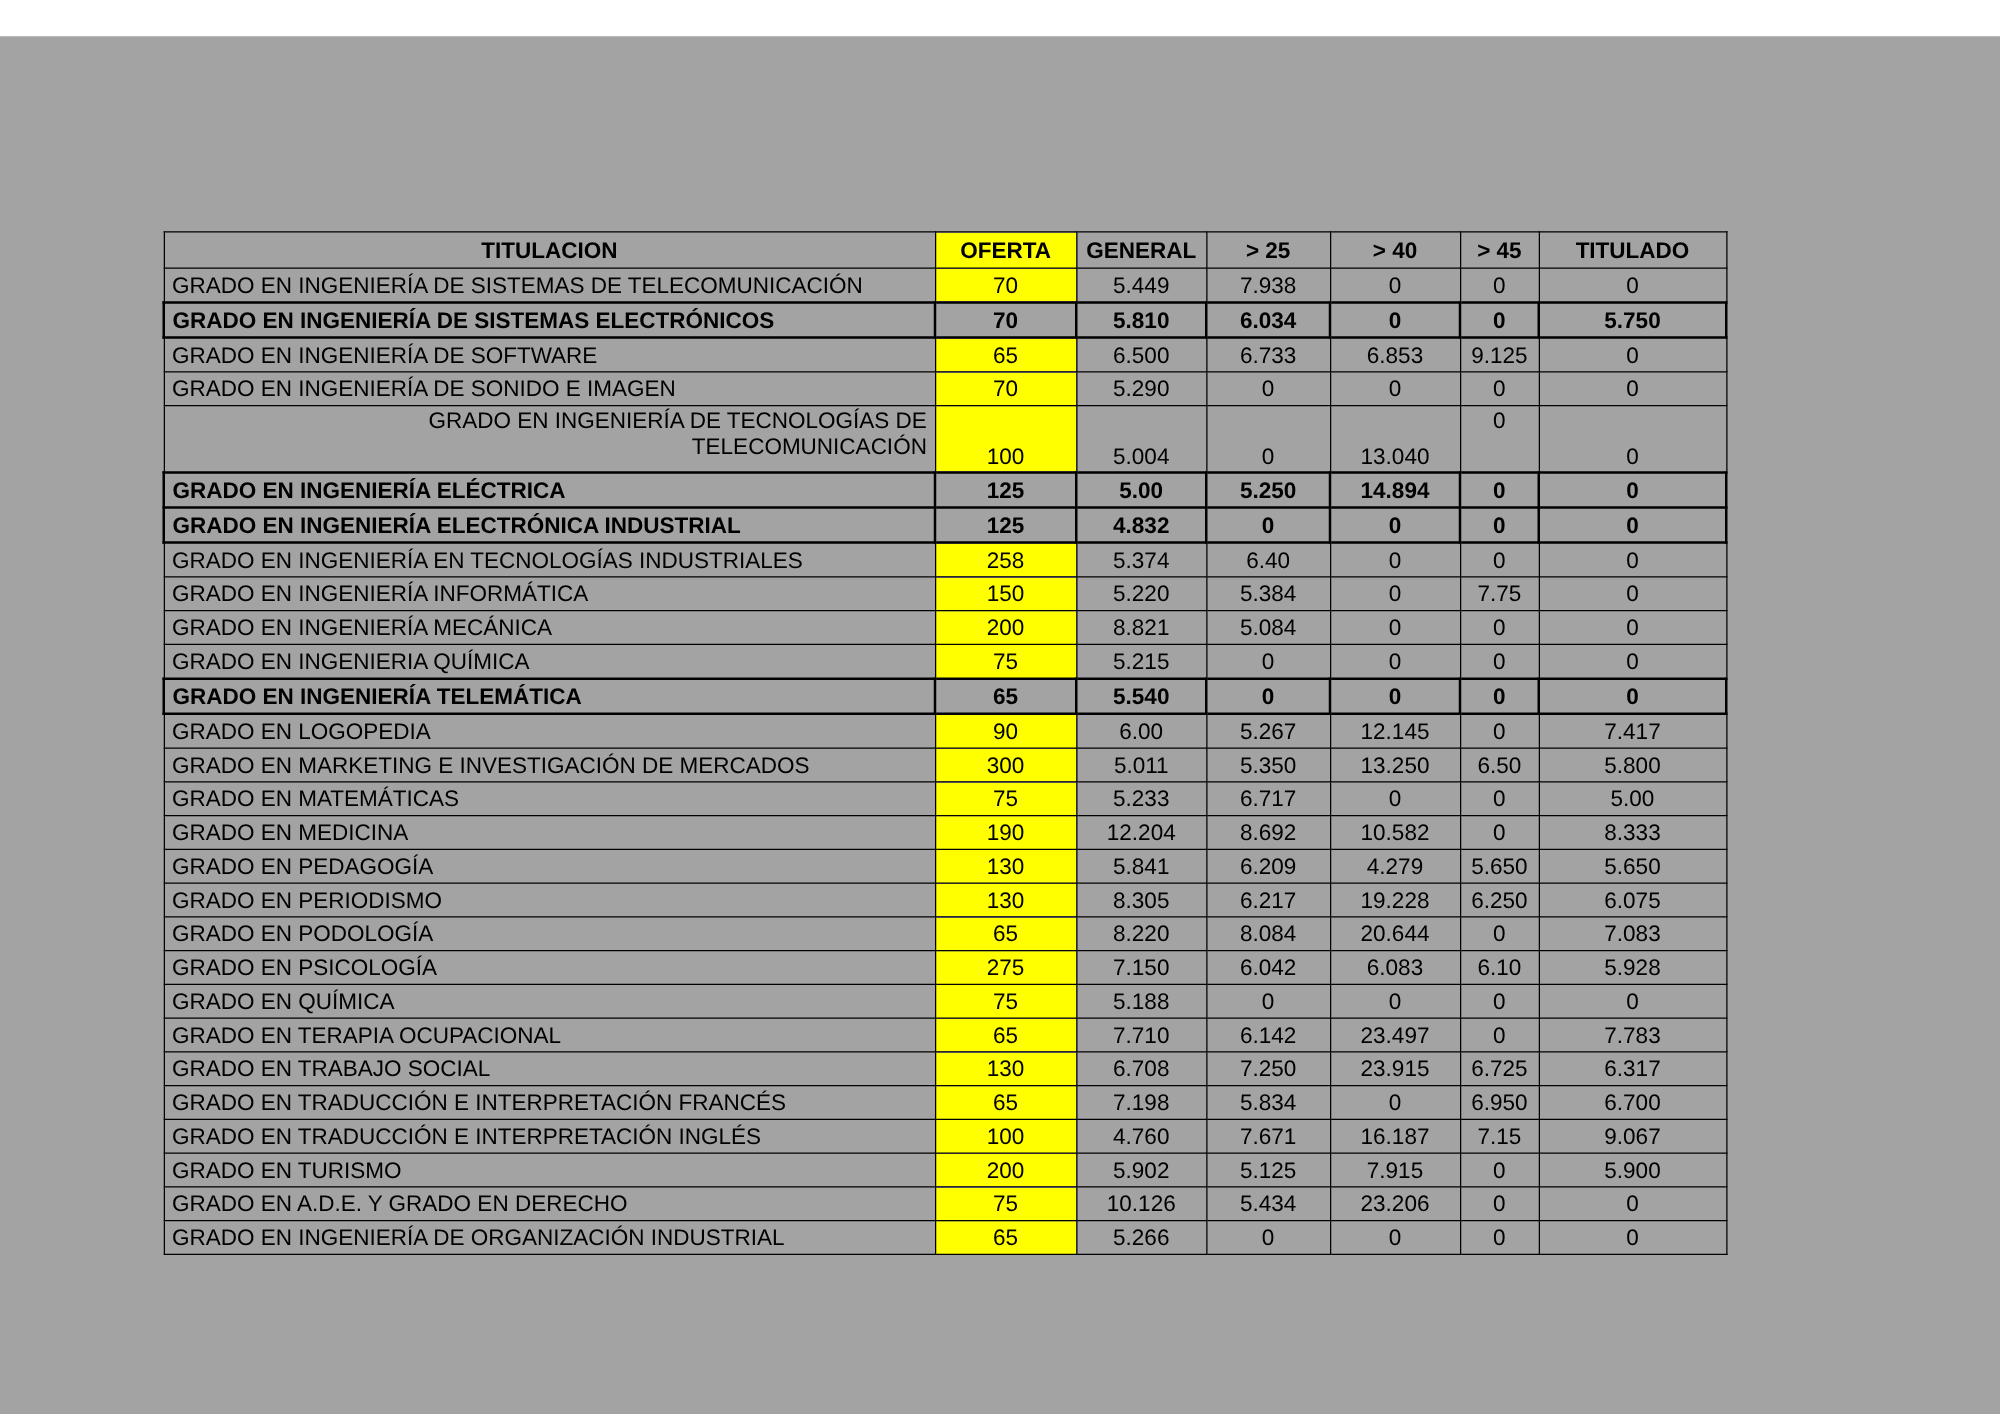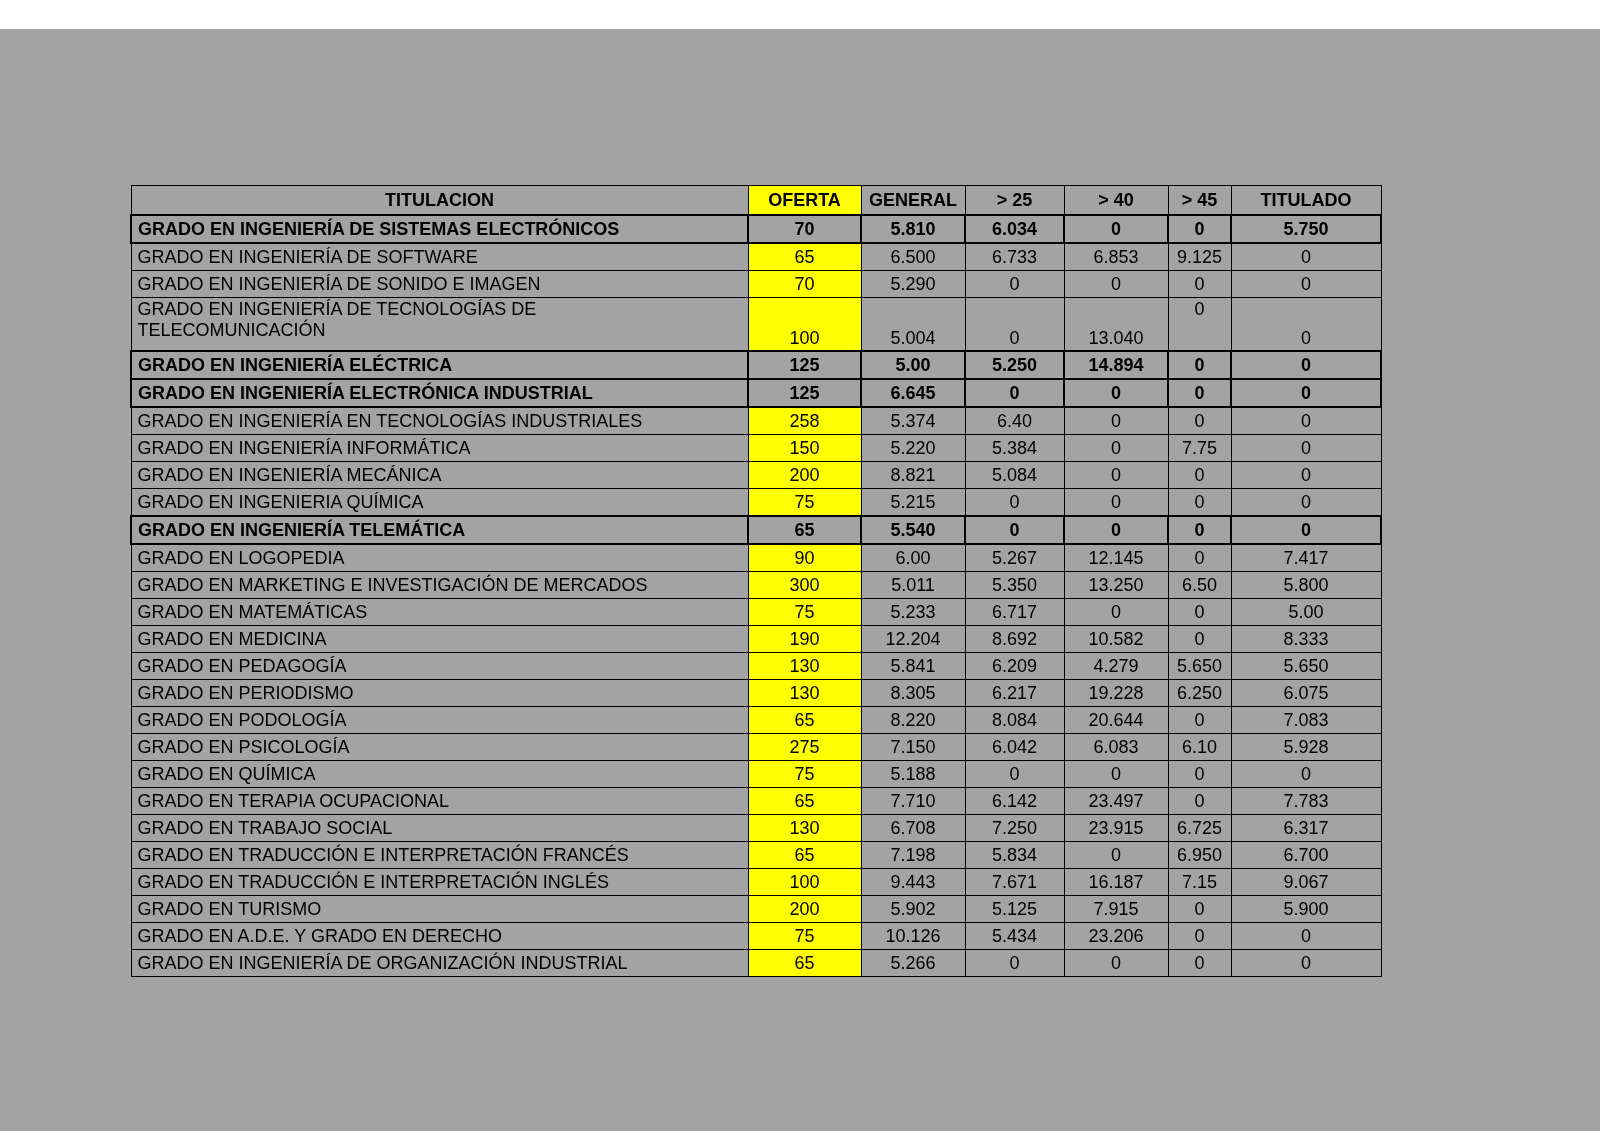--- a/index.html
+++ b/index.html
@@ -51,21 +51,21 @@
   tr.bold-row td {
     font-weight: bold;
     border-width: 2px;
   }
   td.g45 {
     vertical-align: top;
     padding-top: 0;
     line-height: 20px;
   }
   tr.tall-row td { height: 50px; vertical-align: bottom; }
-  tr.tall-row td.name-cell { vertical-align: top; }
+  tr.tall-row td.name-cell { vertical-align: top; text-align: right; }
   tr.tall-row td.g45 { vertical-align: top; }
 </style>
 </head>
 <body>
 
 <div class="page">
   <table class="cutoff">
     <colgroup>
       <col style="width:617px">
       <col style="width:113px">
@@ -80,20 +80,29 @@
         <th class="name-head">TITULACION</th>
         <th class="yellow">OFERTA</th>
         <th>GENERAL</th>
         <th>&gt; 25</th>
         <th>&gt; 40</th>
         <th>&gt; 45</th>
         <th>TITULADO</th>
       </tr>
     </thead>
     <tbody>
+        <tr>
+          <td class="name-cell">GRADO EN INGENIERÍA DE SISTEMAS DE TELECOMUNICACIÓN</td>
+          <td class="num-cell yellow">70</td>
+          <td class="num-cell">5.449</td>
+          <td class="num-cell">7.938</td>
+          <td class="num-cell">0</td>
+          <td class="num-cell g45">0</td>
+          <td class="num-cell">0</td>
+        </tr>
         <tr class="bold-row">
           <td class="name-cell">GRADO EN INGENIERÍA DE SISTEMAS ELECTRÓNICOS</td>
           <td class="num-cell">70</td>
           <td class="num-cell">5.810</td>
           <td class="num-cell">6.034</td>
           <td class="num-cell">0</td>
           <td class="num-cell g45">0</td>
           <td class="num-cell">5.750</td>
         </tr>
         <tr>
@@ -129,21 +138,21 @@
           <td class="num-cell">125</td>
           <td class="num-cell">5.00</td>
           <td class="num-cell">5.250</td>
           <td class="num-cell">14.894</td>
           <td class="num-cell g45">0</td>
           <td class="num-cell">0</td>
         </tr>
         <tr class="bold-row">
           <td class="name-cell">GRADO EN INGENIERÍA ELECTRÓNICA INDUSTRIAL</td>
           <td class="num-cell">125</td>
-          <td class="num-cell">6.645</td>
+          <td class="num-cell">4.832</td>
           <td class="num-cell">0</td>
           <td class="num-cell">0</td>
           <td class="num-cell g45">0</td>
           <td class="num-cell">0</td>
         </tr>
         <tr>
           <td class="name-cell">GRADO EN INGENIERÍA EN TECNOLOGÍAS INDUSTRIALES</td>
           <td class="num-cell yellow">258</td>
           <td class="num-cell">5.374</td>
           <td class="num-cell">6.40</td>
@@ -291,21 +300,21 @@
           <td class="num-cell yellow">65</td>
           <td class="num-cell">7.198</td>
           <td class="num-cell">5.834</td>
           <td class="num-cell">0</td>
           <td class="num-cell g45">6.950</td>
           <td class="num-cell">6.700</td>
         </tr>
         <tr>
           <td class="name-cell">GRADO EN TRADUCCIÓN E INTERPRETACIÓN INGLÉS</td>
           <td class="num-cell yellow">100</td>
-          <td class="num-cell">9.443</td>
+          <td class="num-cell">4.760</td>
           <td class="num-cell">7.671</td>
           <td class="num-cell">16.187</td>
           <td class="num-cell g45">7.15</td>
           <td class="num-cell">9.067</td>
         </tr>
         <tr>
           <td class="name-cell">GRADO EN TURISMO</td>
           <td class="num-cell yellow">200</td>
           <td class="num-cell">5.902</td>
           <td class="num-cell">5.125</td>

